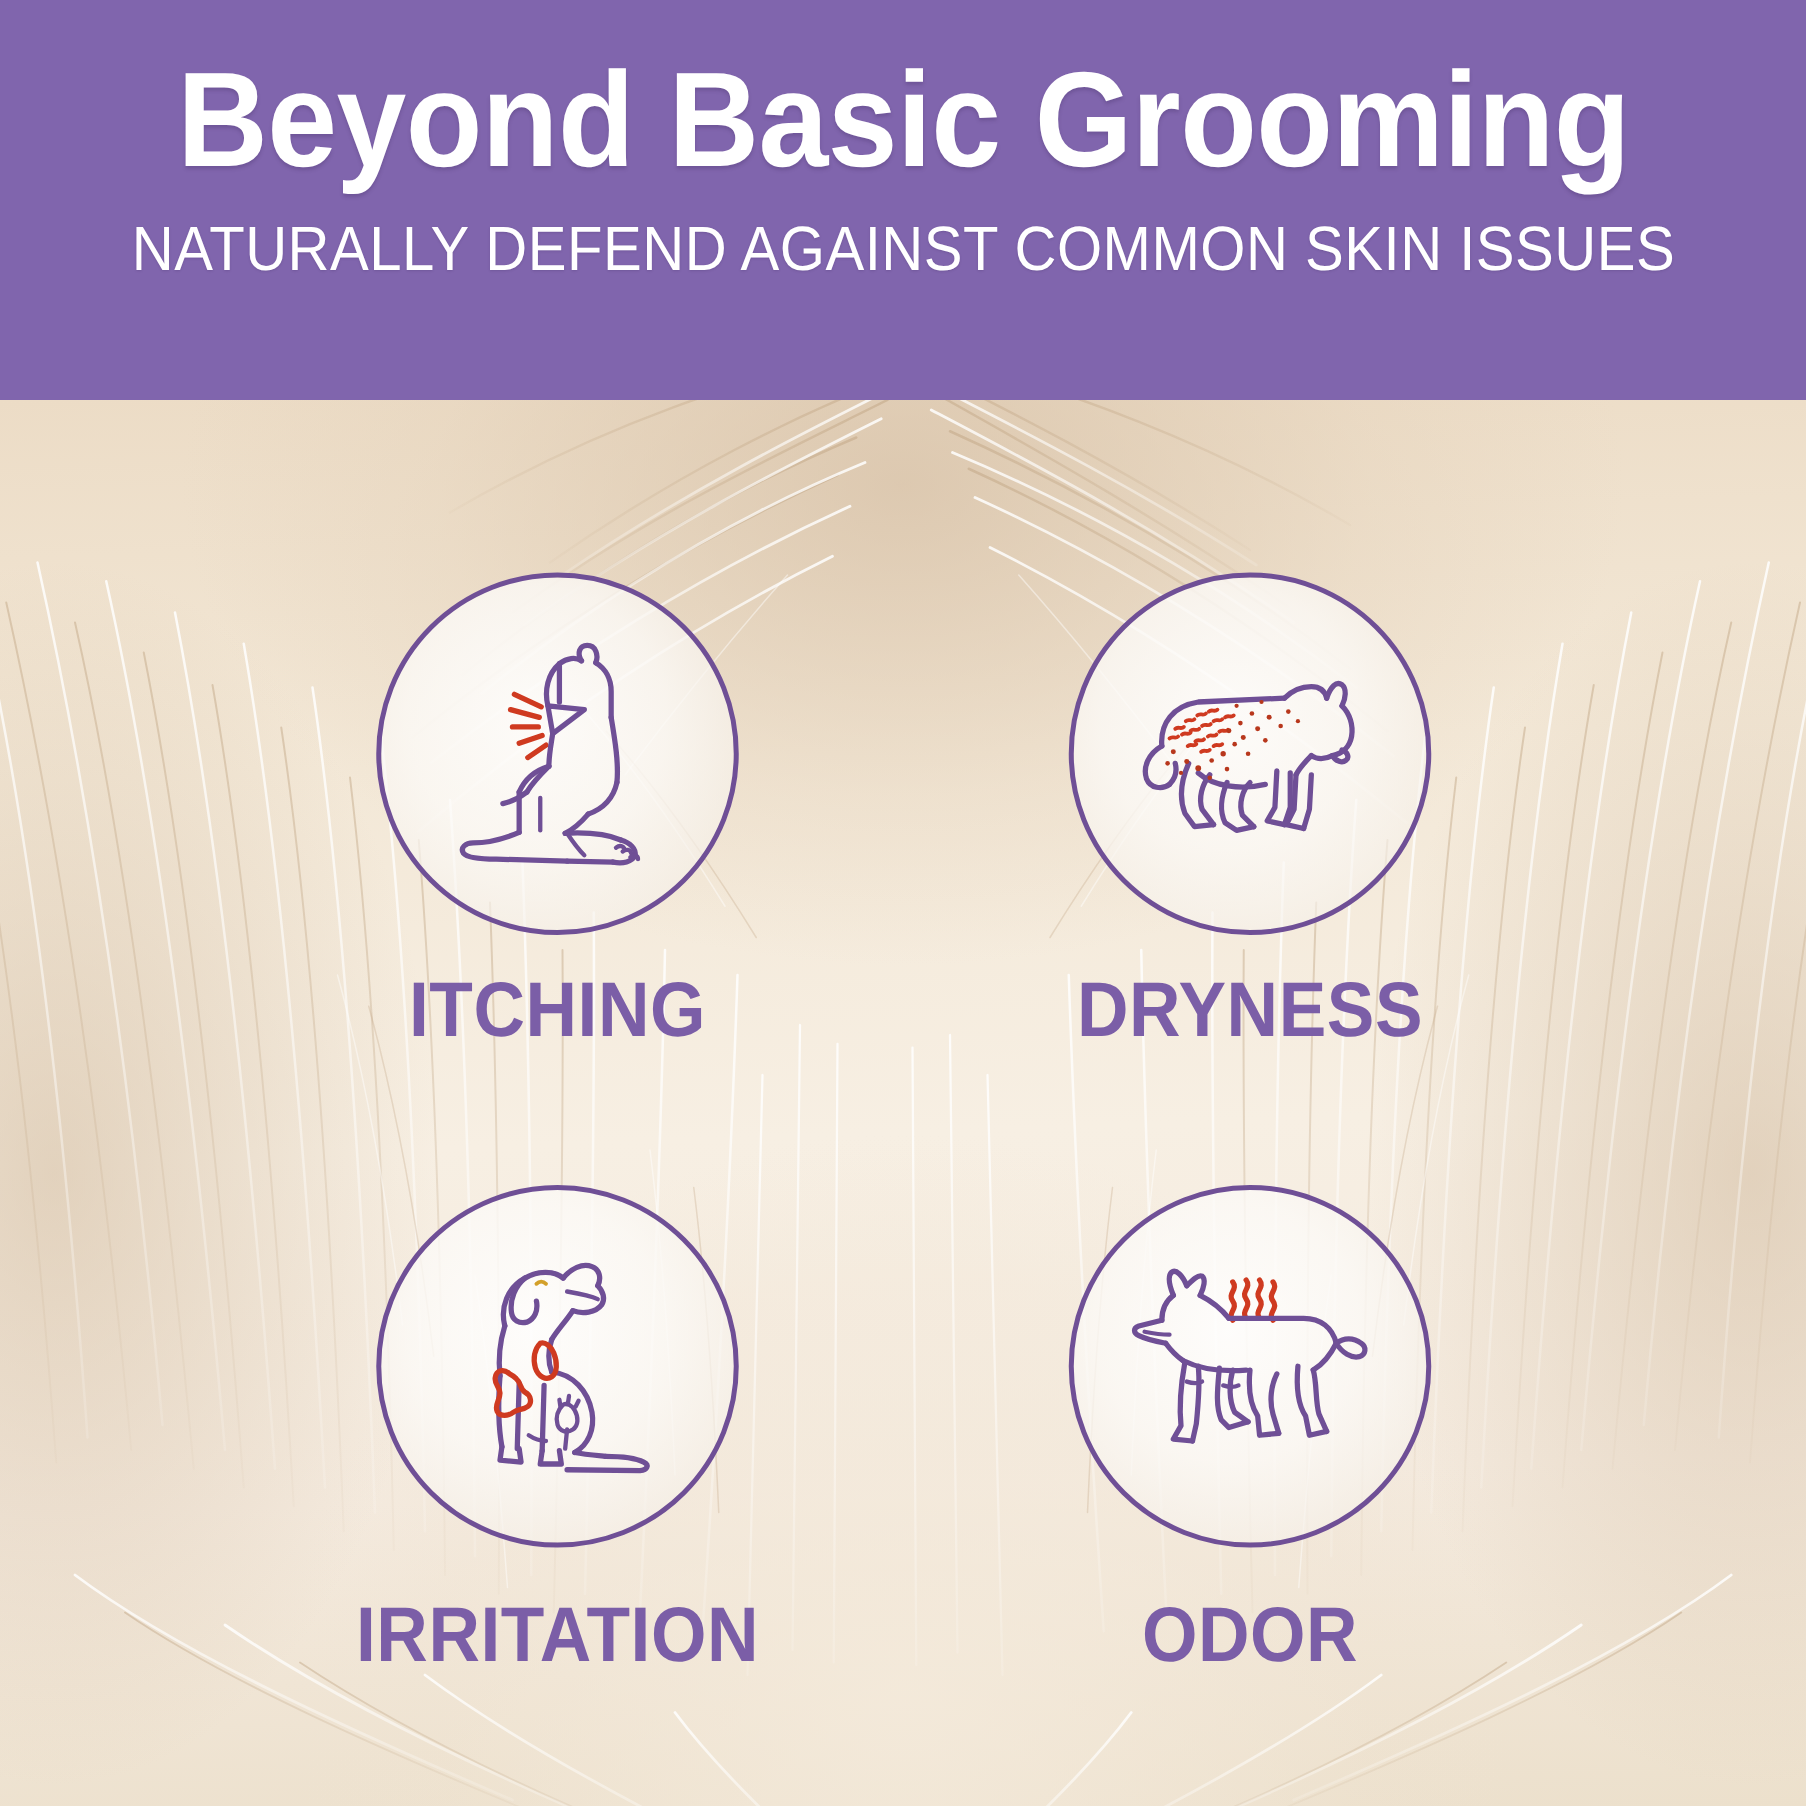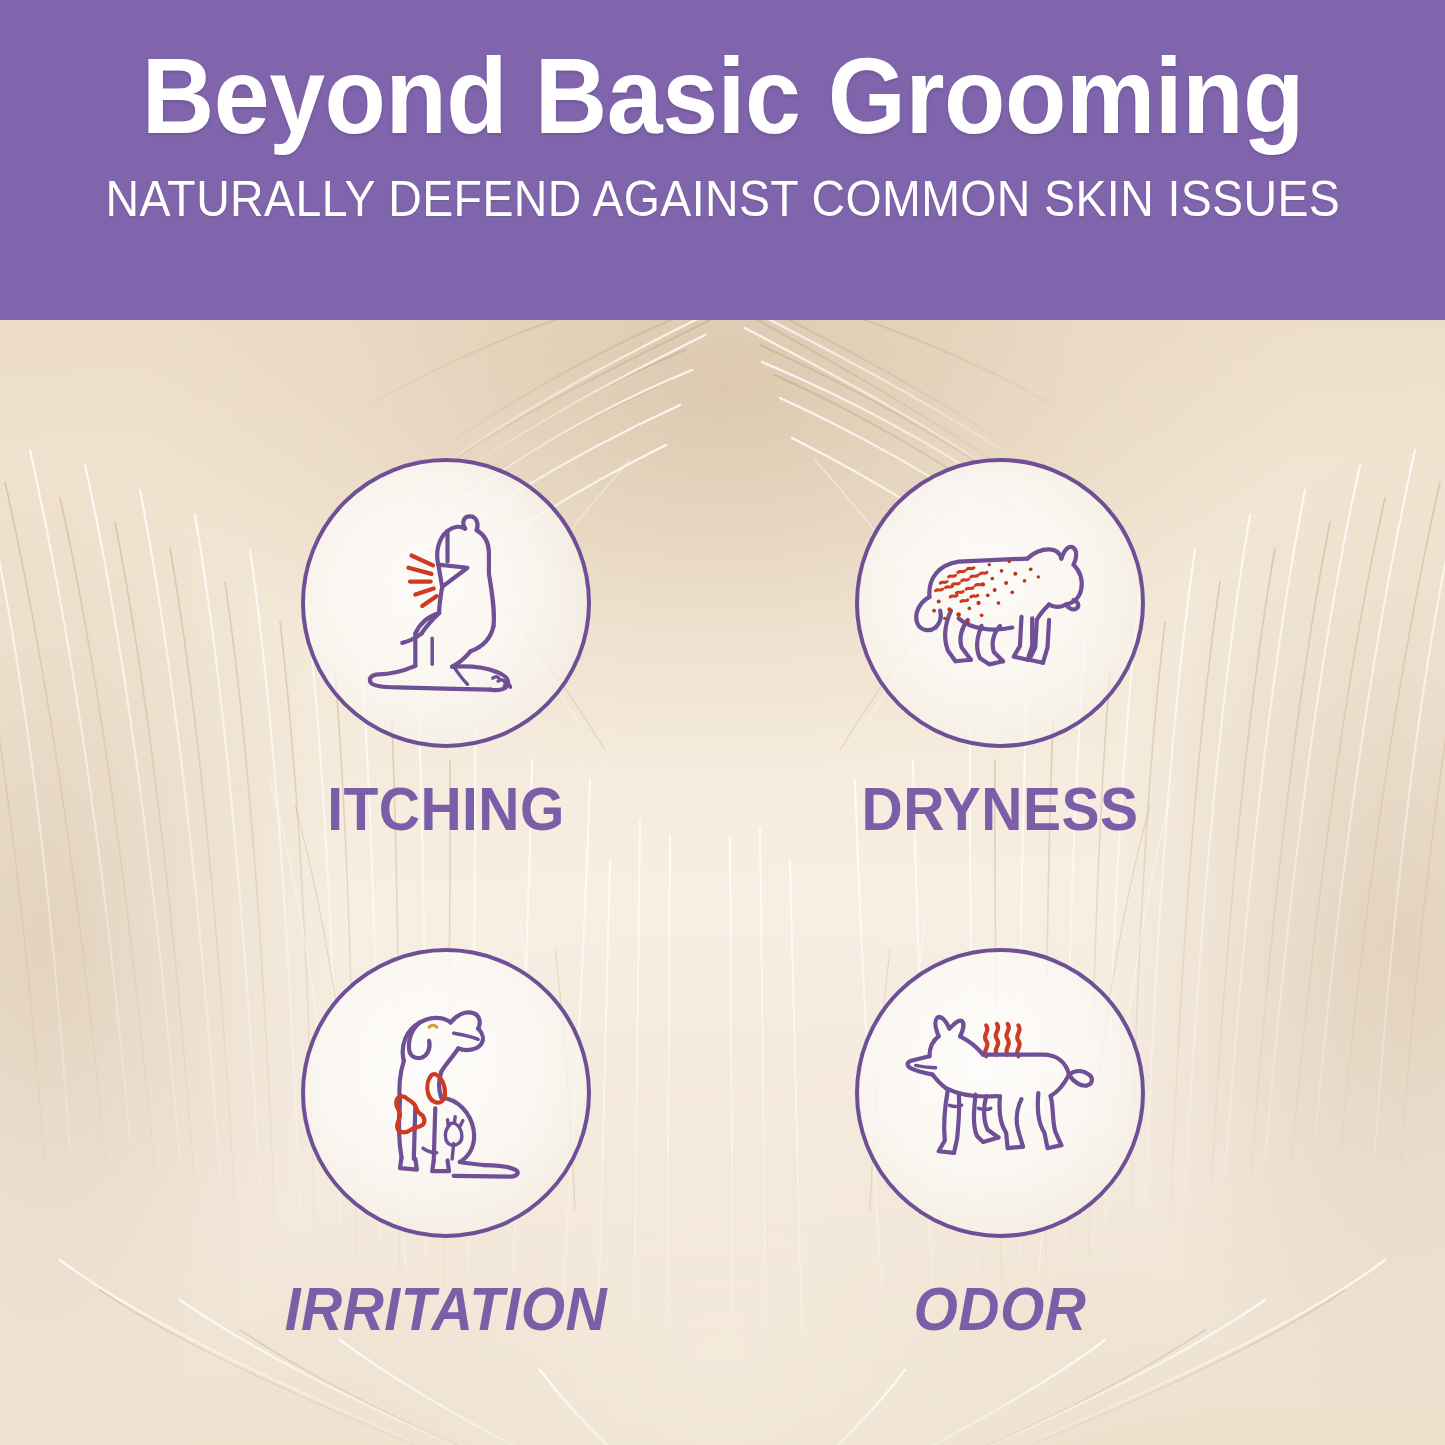--- a/index.html
+++ b/index.html
@@ -86,21 +86,21 @@
     width: 1445px;
     height: 820px;
     z-index: 3;
   }
   .cell {
     position: absolute;
     width: 460px;
     text-align: center;
   }
   .cell.r1 { top: 138px; }
-  .cell.r2 { top: 628px; font-style: italic; }
+  .cell.r2 { top: 628px; }
   .cell.c1 { left: 216px; }
   .cell.c2 { left: 770px; }
 
   .circle {
     position: relative;
     width: 290px;
     height: 290px;
     margin: 0 auto;
     border-radius: 50%;
     border: 4px solid #6f4f96;

